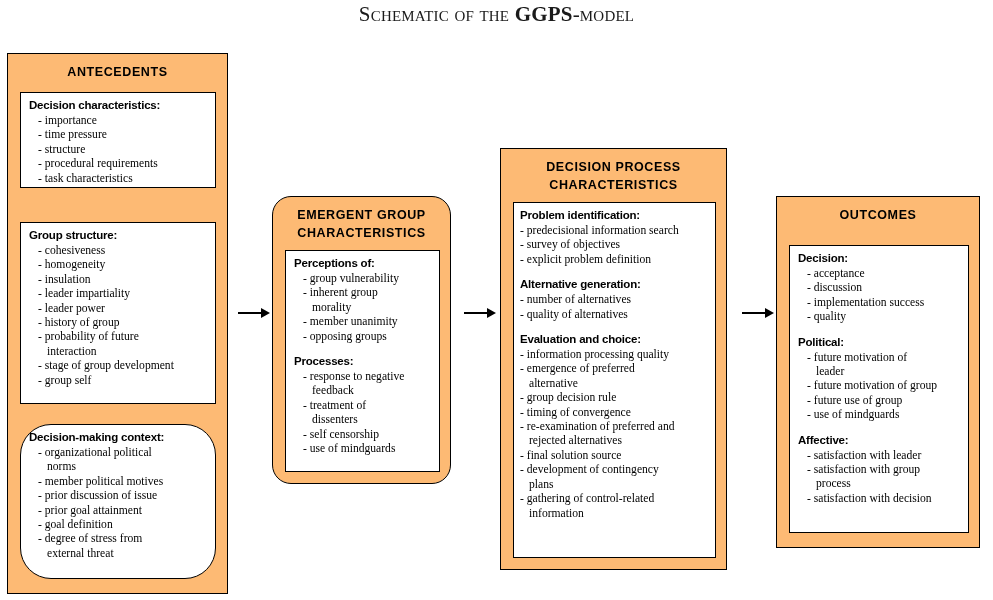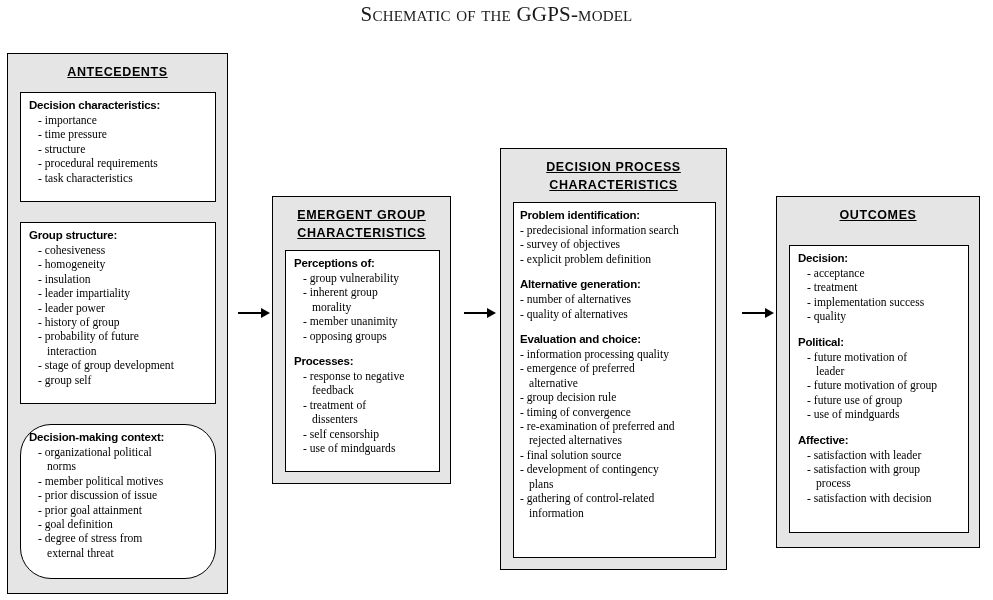--- a/index.html
+++ b/index.html
@@ -24,31 +24,30 @@
     width: 993px;
     text-align: center;
     font-family: "Liberation Serif", serif;
     font-size: 21px;
     font-variant: small-caps;
     letter-spacing: 0.2px;
     color: #1a1a1a;
     white-space: nowrap;
   }
   #diagram-title .ggps {
-    font-weight: normal;
+    font-weight: bold;
     font-variant: small-caps;
   }
 
   
   .stage-box {
     position: absolute;
     border: 1.6px solid #000;
-    background: #e5e5e5;
+    background: #fdba74;
     box-sizing: border-box;
-    text-decoration: underline;
   }
   .stage-title {
     font-family: "Liberation Sans", sans-serif;
     font-weight: bold;
     font-size: 12.5px;
     text-align: center;
     letter-spacing: 0.6px;
     line-height: 1.45;
     margin: 9px 4px 0 4px;
   }
@@ -112,21 +111,21 @@
 </head>
 <body>
 
 <div id="diagram-title">
   <span>Schematic of the </span><span class="ggps">GGPS</span><span>-model</span>
 </div>
 
 <div class="stage-box" style="left:7px; top:53px; width:221px; height:541px;">
   <div class="stage-title">ANTECEDENTS</div>
 
-  <div class="panel" style="left:12px; top:38px; width:196px; height:110px;padding-left:8px;">
+  <div class="panel" style="left:12px; top:38px; width:196px; height:96px;padding-left:8px;">
     <div class="panel-head">Decision characteristics:</div>
     <ul class="items indented">
       <li>- <span>importance</span></li>
       <li>- <span>time pressure</span></li>
       <li>- <span>structure</span></li>
       <li>- <span>procedural requirements</span></li>
       <li>- <span>task characteristics</span></li>
     </ul>
   </div>
 
@@ -159,21 +158,21 @@
 external threat</span></li>
     </ul>
   </div>
 </div>
 
 <div class="arrow" style="left:238px; top:307px; width:32px;">
   <div class="shaft" style="width:24px;"></div>
   <div class="head" style="left:23px;"></div>
 </div>
 
-<div class="stage-box" style="left:272px; top:196px; width:179px; height:288px;">
+<div class="stage-box" style="left:272px; top:196px; width:179px; height:288px;border-radius:19px;">
   <div class="stage-title">
     <div>EMERGENT GROUP</div>
     <div>CHARACTERISTICS</div>
   </div>
 
   <div class="panel" style="left:12px; top:53px; width:155px; height:222px;">
     <div class="panel-head">Perceptions of:</div>
     <ul class="items indented">
       <li>- <span>group vulnerability</span></li>
       <li>- <span>inherent group
@@ -239,21 +238,21 @@
   <div class="head" style="left:23px;"></div>
 </div>
 
 <div class="stage-box" style="left:776px; top:196px; width:204px; height:352px;">
   <div class="stage-title">OUTCOMES</div>
 
   <div class="panel" style="left:12px; top:48px; width:180px; height:288px;">
     <div class="panel-head">Decision:</div>
     <ul class="items indented">
       <li>- <span>acceptance</span></li>
-      <li>- <span>treatment</span></li>
+      <li>- <span>discussion</span></li>
       <li>- <span>implementation success</span></li>
       <li>- <span>quality</span></li>
     </ul>
     <div class="panel-head spaced">Political:</div>
     <ul class="items indented">
       <li>- <span>future motivation of
 leader</span></li>
       <li>- <span>future motivation of group</span></li>
       <li>- <span>future use of group</span></li>
       <li>- <span>use of mindguards</span></li>

